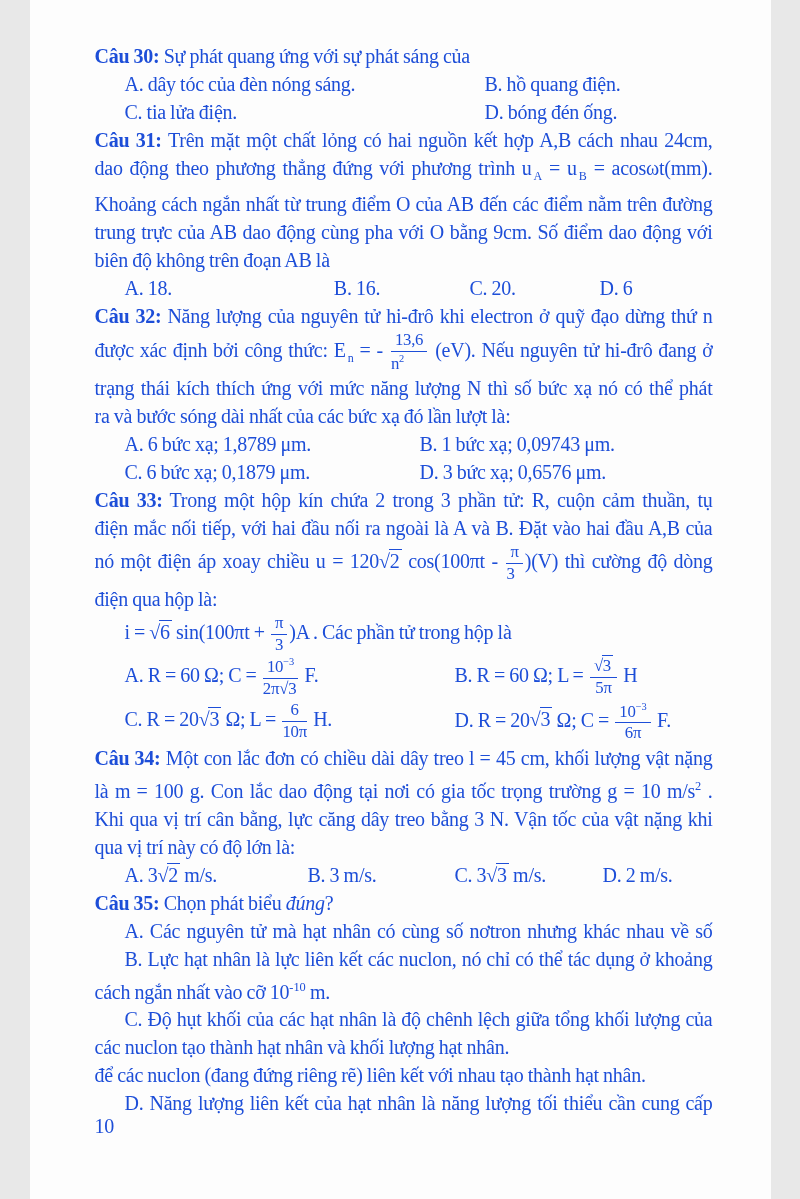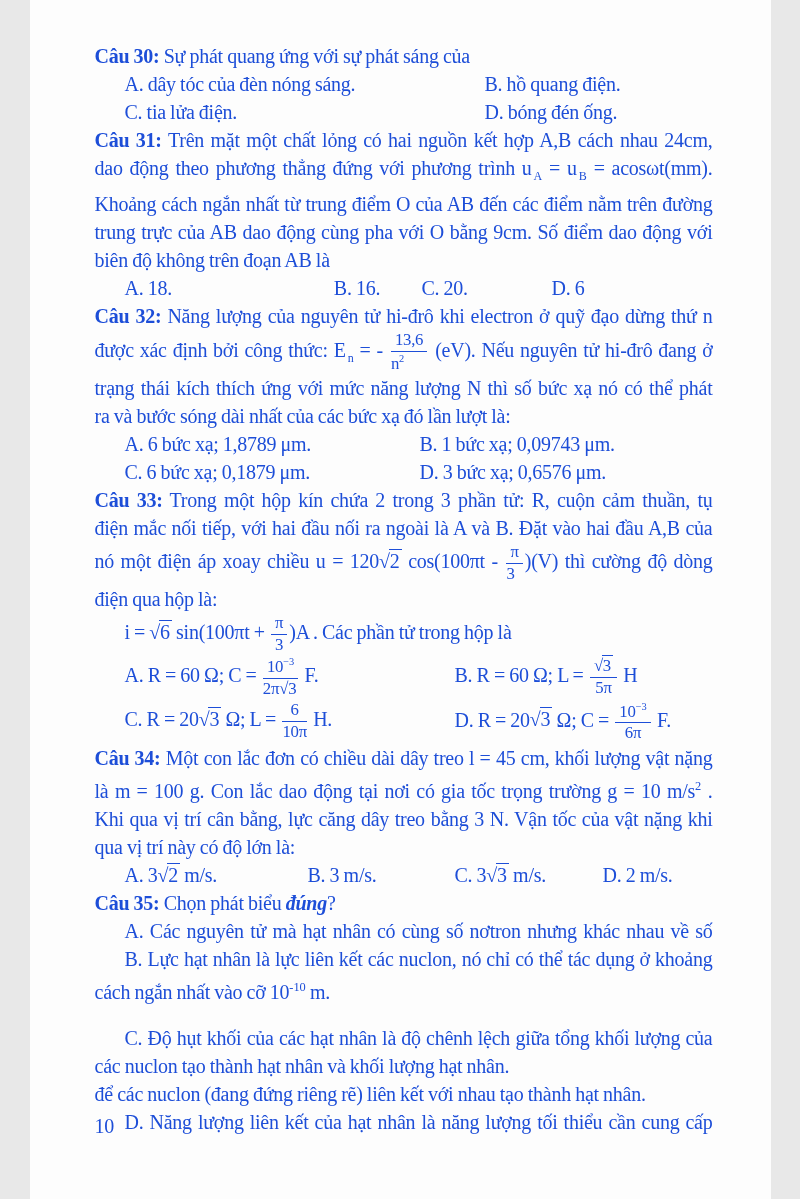--- a/index.html
+++ b/index.html
@@ -18,21 +18,21 @@
     line-height: 28px;
     letter-spacing: -0.25px;
     word-spacing: -0.5px;
   }
   .q { margin: 0; }
   .ln { min-height: 28px; }
   .ln.j { text-align: justify; text-align-last: justify; }
   .optrow { display: flex; align-items: baseline; padding-left: 30px; }
   .optcell { flex: 0 0 auto; }
   b { font-weight: 700; }
-  .bi { font-weight: 700; font-style: italic; text-align: right; }
+  .bi { font-weight: 400; font-style: italic; text-align: right; }
   sub { font-size: 0.6em; margin-left: 2px; letter-spacing: 0; }
   sup { font-size: 0.62em; letter-spacing: 0; }
   .frac {
     display: inline-block;
     vertical-align: middle;
     text-align: center;
     font-size: 0.84em;
     line-height: 1.12;
     margin: 1px 2px;
   }
@@ -65,21 +65,21 @@
       </div>
       <div class="q">
         <div class="ln j"><b>Câu 31:</b> Trên mặt một chất lỏng có hai nguồn kết hợp A,B cách nhau 24cm,</div>
         <div class="ln j">dao động theo phương thẳng đứng với phương trình u<sub>A</sub> = u<sub>B</sub> = acosωt(mm).</div>
         <div class="ln j">Khoảng cách ngắn nhất từ trung điểm O của AB đến các điểm nằm trên đường</div>
         <div class="ln j">trung trực của AB dao động cùng pha với O bằng 9cm. Số điểm dao động với</div>
         <div class="ln">biên độ không trên đoạn AB là</div>
         <div class="optrow">
           <div class="optcell" style="width: 168px;">A. 18.</div>
           <div class="optcell" style="width: 129px; text-align: center;">B. 16.</div>
-          <div class="optcell" style="width: 130px;">C. 20.</div>
+          <div class="optcell" style="width: 130px; margin-left: 48px;">C. 20.</div>
           <div class="optcell">D. 6</div>
         </div>
       </div>
       <div class="q">
         <div class="ln j"><b>Câu 32:</b> Năng lượng của nguyên tử hi-đrô khi electron ở quỹ đạo dừng thứ n</div>
         <div class="ln j">được xác định bởi công thức: E<sub>n</sub> = - <span class="frac"><span class="num">13,6</span><span class="den">n<sup>2</sup></span></span> (eV). Nếu nguyên tử hi-đrô đang ở</div>
         <div class="ln j">trạng thái kích thích ứng với mức năng lượng N thì số bức xạ nó có thể phát</div>
         <div class="ln">ra và bước sóng dài nhất của các bức xạ đó lần lượt là:</div>
         <div class="optrow">
           <div class="optcell" style="width: 295px;">A. 6 bức xạ; 1,8789 μm.</div>
@@ -115,20 +115,20 @@
           <div class="optcell" style="width: 147px;">B. 3 m/s.</div>
           <div class="optcell" style="width: 148px;">C. 3<span class="sqrt">√<span class="rad">3</span></span> m/s.</div>
           <div class="optcell">D. 2 m/s.</div>
         </div>
       </div>
       <div class="q">
         <div class="ln"><b>Câu 35:</b> Chọn phát biểu <span class="bi">đúng</span>?</div>
         <div class="ln j" style="padding-left: 30px;">A. Các nguyên tử mà hạt nhân có cùng số nơtron nhưng khác nhau về số</div>
         <div class="ln j" style="padding-left: 30px;">B. Lực hạt nhân là lực liên kết các nuclon, nó chỉ có thể tác dụng ở khoảng</div>
         <div class="ln">cách ngắn nhất vào cỡ 10<sup>-10</sup> m.</div>
-        <div class="ln j" style="padding-left: 30px; margin-top: 19px;">C. Độ hụt khối của các hạt nhân là độ chênh lệch giữa tổng khối lượng của</div>
+        <div class="ln j" style="padding-left: 30px;">C. Độ hụt khối của các hạt nhân là độ chênh lệch giữa tổng khối lượng của</div>
         <div class="ln">các nuclon tạo thành hạt nhân và khối lượng hạt nhân.</div>
         <div class="ln">để các nuclon (đang đứng riêng rẽ) liên kết với nhau tạo thành hạt nhân.</div>
         <div class="ln j" style="padding-left: 30px;">D. Năng lượng liên kết của hạt nhân là năng lượng tối thiểu cần cung cấp</div>
       </div>
     </div>
   <div class="footer">10</div>
 </div>
 
 </body></html>

